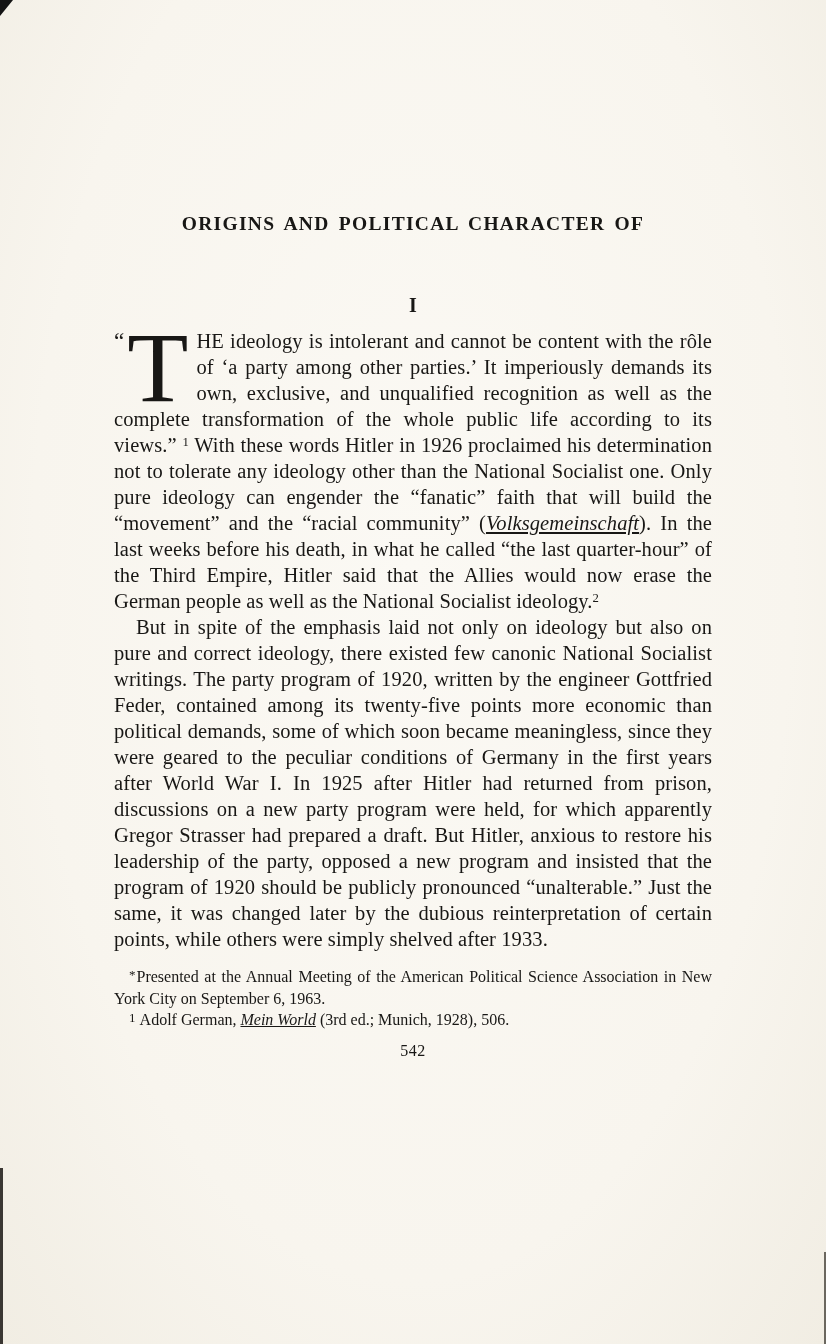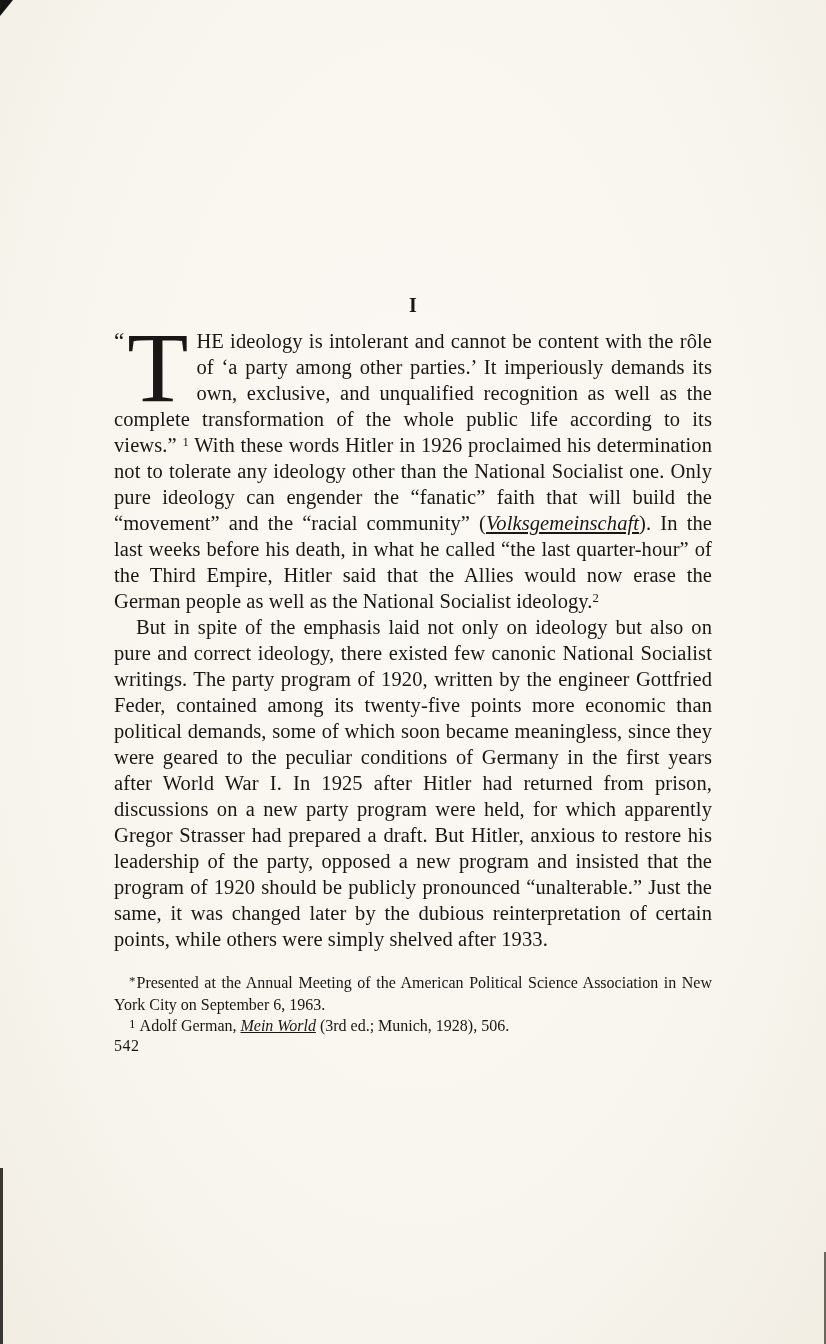--- a/index.html
+++ b/index.html
@@ -69,49 +69,51 @@
     display: inline-block; vertical-align: top;
     font-size: 100px; line-height: 76px;
     letter-spacing: -2px;
   }
   .sup {
     font-size: 0.62em;
     position: relative; top: -0.45em;
     line-height: 0;
   }
   .it { font-style: italic; text-decoration: underline; }
-  .footnotes { margin-top: 20px; }
+  .footnotes { margin-top: 14px; }
   .footnote {
     margin: 0;
     font-size: 16px;
     line-height: 21px;
     text-align: justify;
     text-indent: 15px;
   }
   .fn-marker {
     font-size: 13px;
     position: relative; top: -3px;
     margin-right: 1px;
   }
   .page-number {
-    text-align: left;
+    margin-top: 11px;
+    text-align: center;
     font-size: 16px;
     letter-spacing: 0.5px;
   }
 </style>
 </head>
 <body>
 
 <div class="page">
 
   <div class="corner-tl"></div>
   <div class="edge-bl"></div>
   <div class="edge-br"></div>
 
   <h1 class="title">
+    <span class="title-line">ORIGINS AND POLITICAL CHARACTER OF</span>
   </h1>
 
   <div class="section-numeral">I</div>
 
   <div class="column">
 
     <p class="body-para"><span class="dropcap-wrap"><span class="open-quote">“</span><span class="dropcap">T</span></span><span><span>HE ideology is intolerant and cannot be content with the rôle of ‘a party among other parties.’ It imperiously demands its own, exclusive, and unqualified recognition as well as the complete transformation of the whole public life according to its views.” </span><span class="sup">1</span><span> With these words Hitler in 1926 proclaimed his determination not to tolerate any ideology other than the National Socialist one. Only pure ideology can engender the “fanatic” faith that will build the “movement” and the “racial community” (</span><span class="it">Volksgemeinschaft</span><span>). In the last weeks before his death, in what he called “the last quarter-hour” of the Third Empire, Hitler said that the Allies would now erase the German people as well as the National Socialist ideology.</span><span class="sup">2</span></span></p>
 
     <p class="body-para indent"><span>But in spite of the emphasis laid not only on ideology but also on pure and correct ideology, there existed few canonic National Socialist writings. The party program of 1920, written by the engineer Gottfried Feder, contained among its twenty-five points more economic than political demands, some of which soon became meaningless, since they were geared to the peculiar conditions of Germany in the first years after World War I. In 1925 after Hitler had returned from prison, discussions on a new party program were held, for which apparently Gregor Strasser had prepared a draft. But Hitler, anxious to restore his leadership of the party, opposed a new program and insisted that the program of 1920 should be publicly pronounced “unalterable.” Just the same, it was changed later by the dubious reinterpretation of certain points, while others were simply shelved after 1933.</span></p>
 

